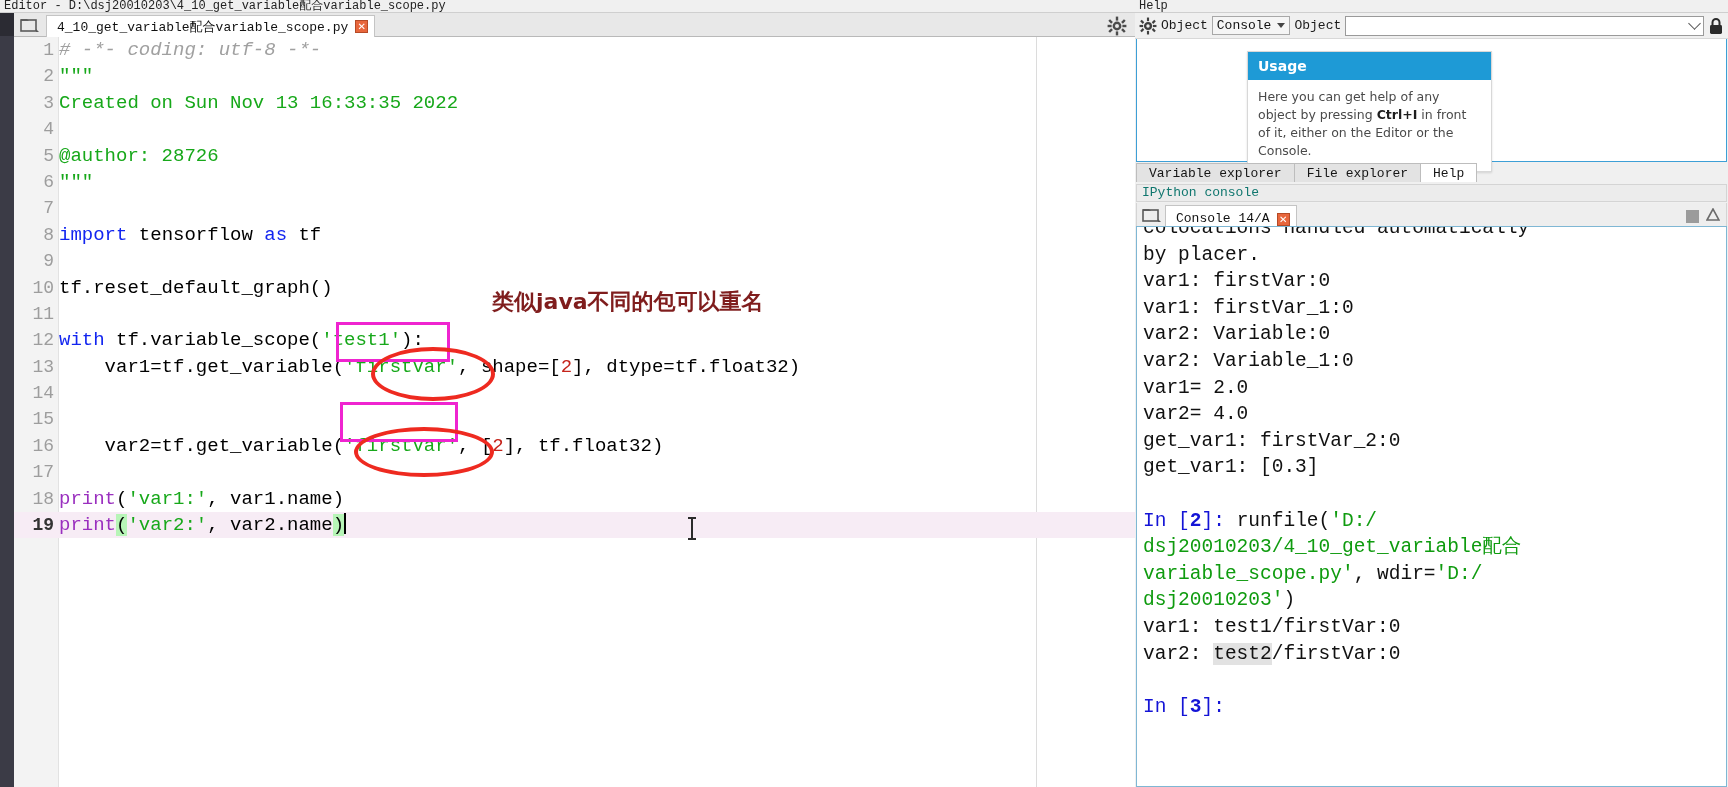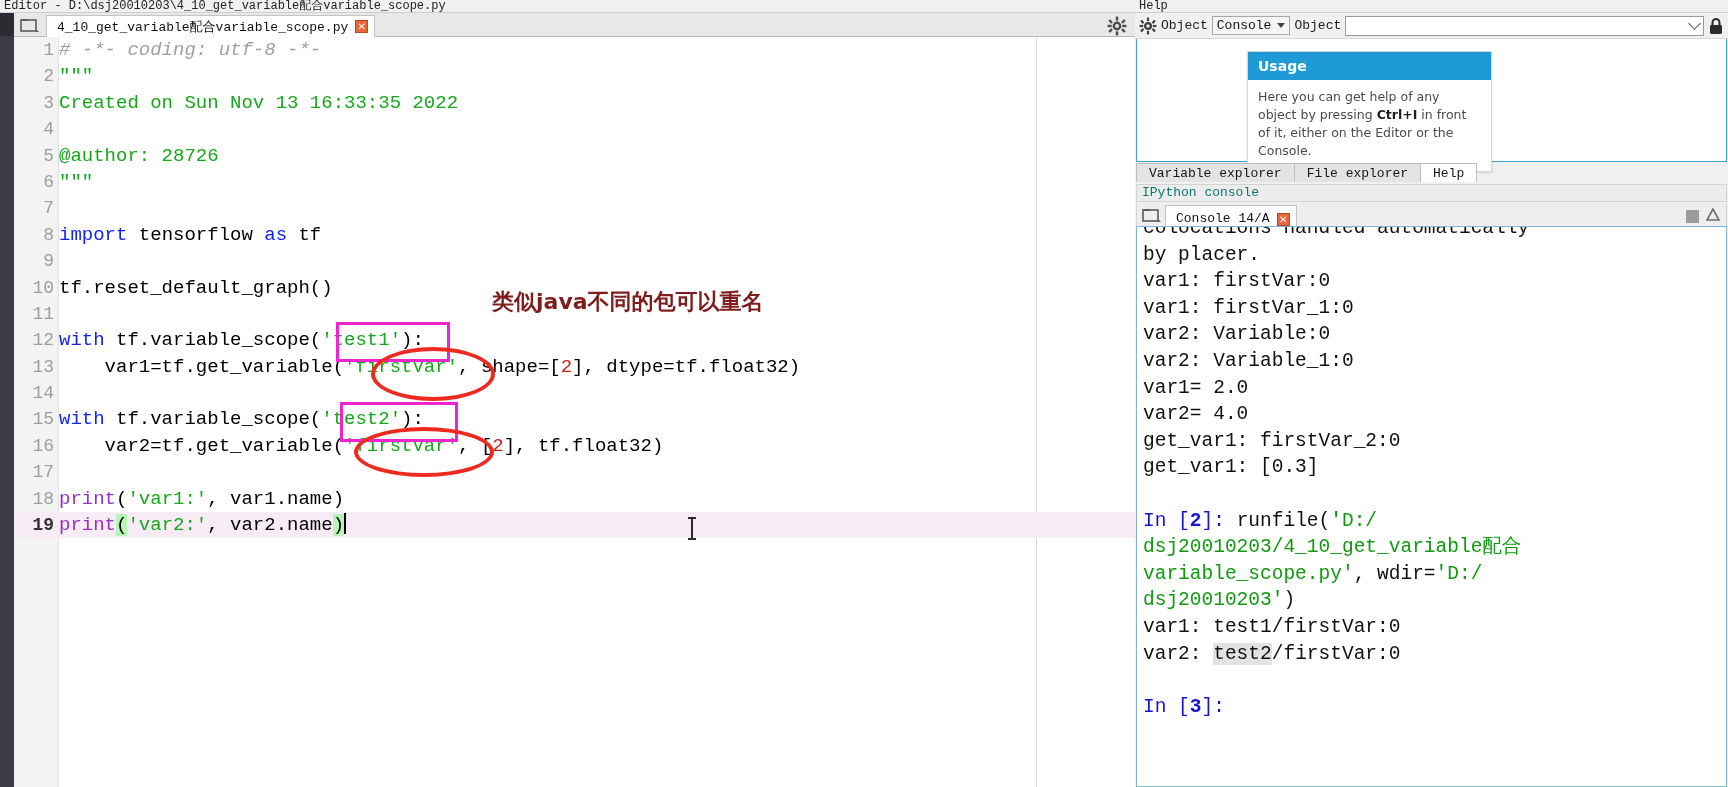--- a/index.html
+++ b/index.html
@@ -298,21 +298,21 @@
         <div class="cl"><span class="lnum">5</span><span class="ctext"><span class="tok-str">@author: 28726</span></span></div>
         <div class="cl"><span class="lnum">6</span><span class="ctext"><span class="tok-str">"""</span></span></div>
         <div class="cl"><span class="lnum">7</span><span class="ctext"><span class="tok-plain"></span></span></div>
         <div class="cl"><span class="lnum">8</span><span class="ctext"><span class="tok-kw">import</span><span class="tok-plain"> tensorflow </span><span class="tok-kw">as</span><span class="tok-plain"> tf</span></span></div>
         <div class="cl"><span class="lnum">9</span><span class="ctext"><span class="tok-plain"></span></span></div>
         <div class="cl"><span class="lnum">10</span><span class="ctext"><span class="tok-plain">tf.reset_default_graph()</span></span></div>
         <div class="cl"><span class="lnum">11</span><span class="ctext"><span class="tok-plain"></span></span></div>
         <div class="cl"><span class="lnum">12</span><span class="ctext"><span class="tok-kw">with</span><span class="tok-plain"> tf.variable_scope(</span><span class="tok-str">'test1'</span><span class="tok-plain">):</span></span></div>
         <div class="cl"><span class="lnum">13</span><span class="ctext"><span class="tok-plain">    var1=tf.get_variable(</span><span class="tok-str">'firstVar'</span><span class="tok-plain">, shape=[</span><span class="tok-num">2</span><span class="tok-plain">], dtype=tf.float32)</span></span></div>
         <div class="cl"><span class="lnum">14</span><span class="ctext"><span class="tok-plain"></span></span></div>
-        <div class="cl"><span class="lnum">15</span><span class="ctext"><span class="tok-kw">with</span><span class="tok-plain"> tf.variable_scope(</span><span class="tok-str">'test2'</span><span class="tok-plain">):</span></span></div>
+        <div class="cl"><span class="lnum">15</span></div>
         <div class="cl"><span class="lnum">16</span><span class="ctext"><span class="tok-plain">    var2=tf.get_variable(</span><span class="tok-str">'firstVar'</span><span class="tok-plain">, [</span><span class="tok-num">2</span><span class="tok-plain">], tf.float32)</span></span></div>
         <div class="cl"><span class="lnum">17</span><span class="ctext"><span class="tok-plain"></span></span></div>
         <div class="cl"><span class="lnum">18</span><span class="ctext"><span class="tok-builtin">print</span><span class="tok-plain">(</span><span class="tok-str">'var1:'</span><span class="tok-plain">, var1.name)</span></span></div>
         <div class="cl current"><span class="lnum">19</span><span class="ctext"><span class="tok-builtin">print</span><span class="tok-plain paren-hl">(</span><span class="tok-str">'var2:'</span><span class="tok-plain">, var2.name</span><span class="tok-plain paren-hl">)</span><span class="caret"></span></span></div>
       </div>
     <div class="text-cursor-ibeam"></div>
   </div>
 
   <div id="anno-layer">
       <div class="anno-box" style="left: 336px; top: 322px; width: 114px; height: 40px; border-color: rgb(239, 36, 208);"></div>

